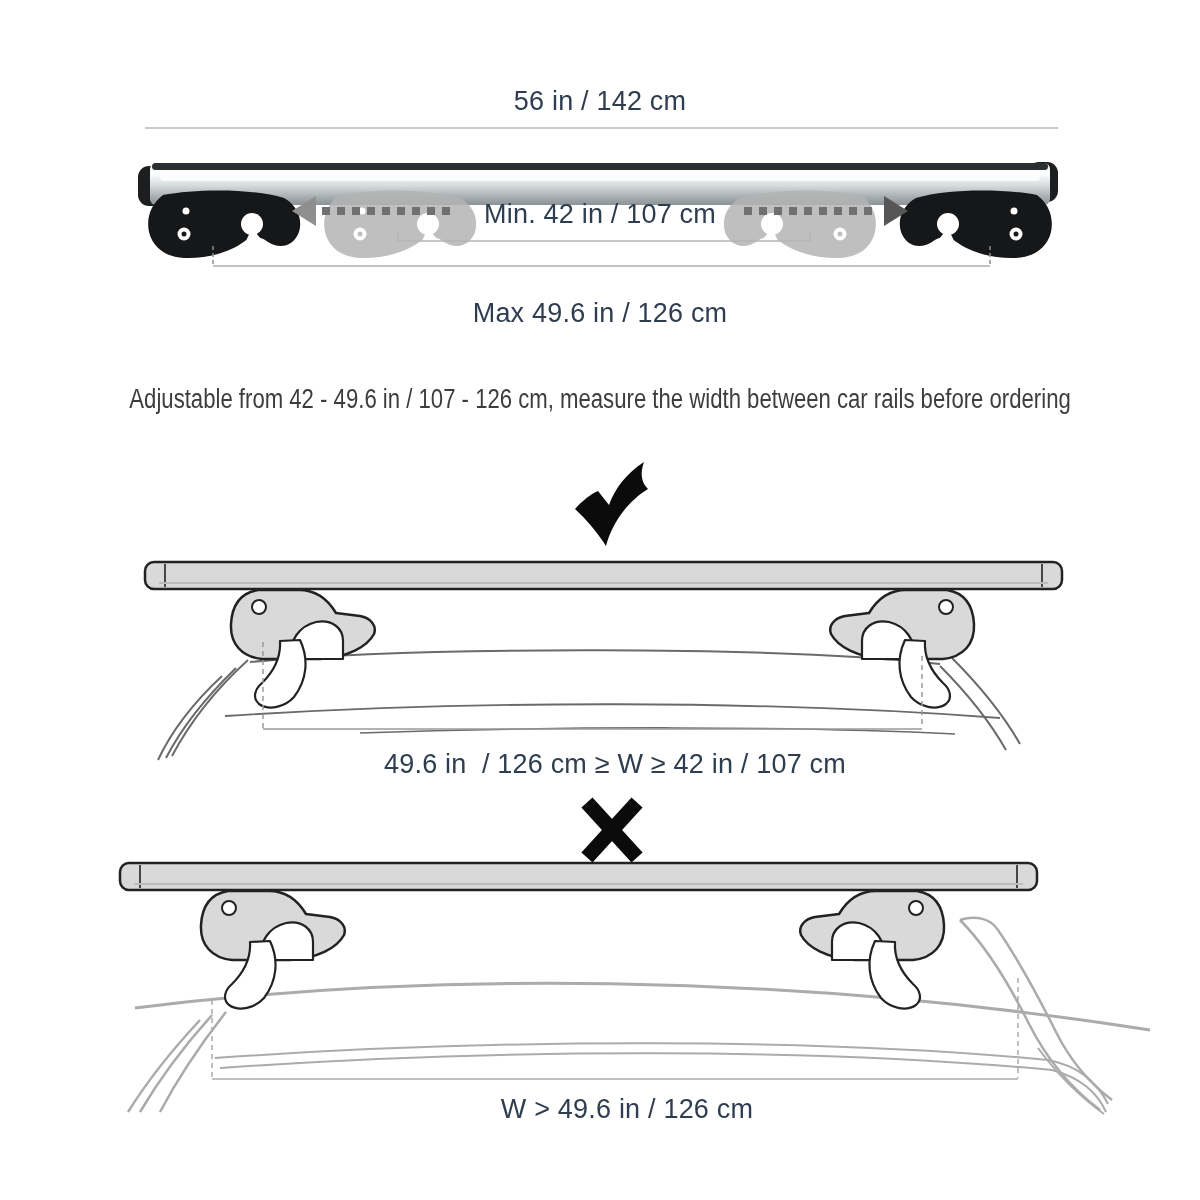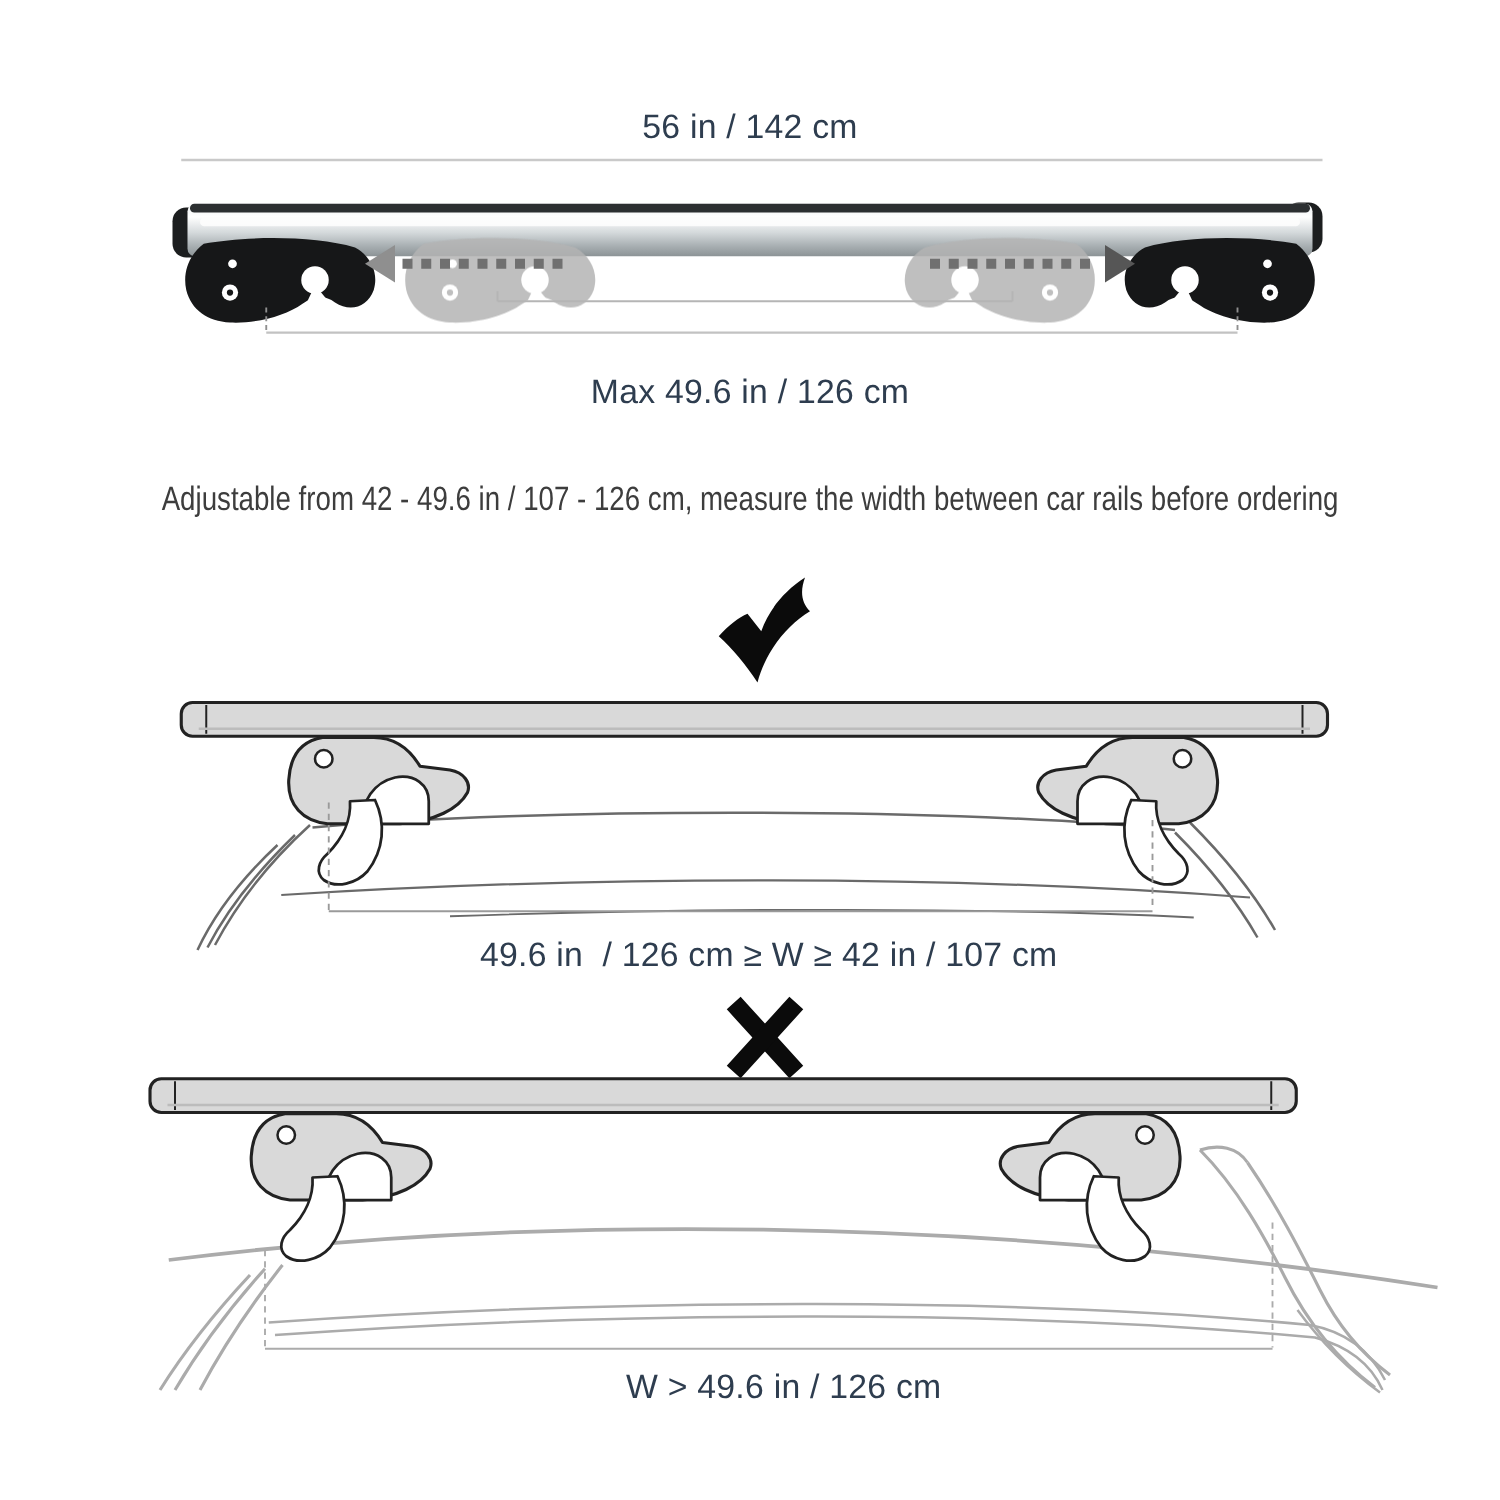--- a/index.html
+++ b/index.html
@@ -174,17 +174,18 @@
       <use xlink:href="#dfoot" href="#dfoot" transform="translate(0,301) matrix(-1,0,0,1,1175,0)"></use>
       <g fill="none" stroke="#ababab" stroke-width="1.5">
         <line x1="212" y1="1000" x2="212" y2="1078" stroke-dasharray="5 4"></line>
         <line x1="1018" y1="978" x2="1018" y2="1078" stroke-dasharray="5 4"></line>
         <line x1="212" y1="1079" x2="1018" y2="1079"></line>
       </g>
     </g>
   </svg>
 
   <div class="lbl" id="total-label">56 in / 142 cm</div>
+  <div class="lbl" id="min-label">Min. 42 in / 107 cm</div>
   <div class="lbl" id="max-label">Max 49.6 in / 126 cm</div>
   <div class="note"><span>Adjustable from 42 - 49.6 in / 107 - 126 cm, measure the width between car rails before ordering</span></div>
   <div class="lbl" id="rule-ok">49.6 in  / 126 cm ≥ W ≥ 42 in / 107 cm</div>
   <div class="lbl" id="rule-bad">W &gt; 49.6 in / 126 cm</div>
 </div>
 
 </body></html>

